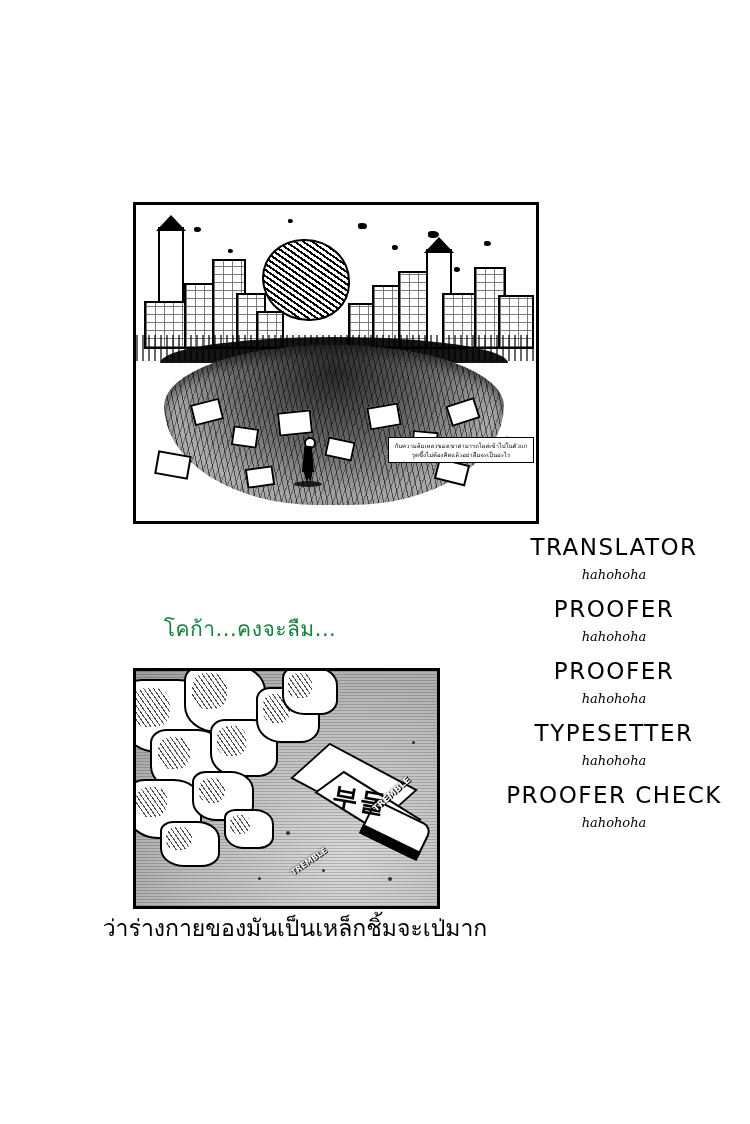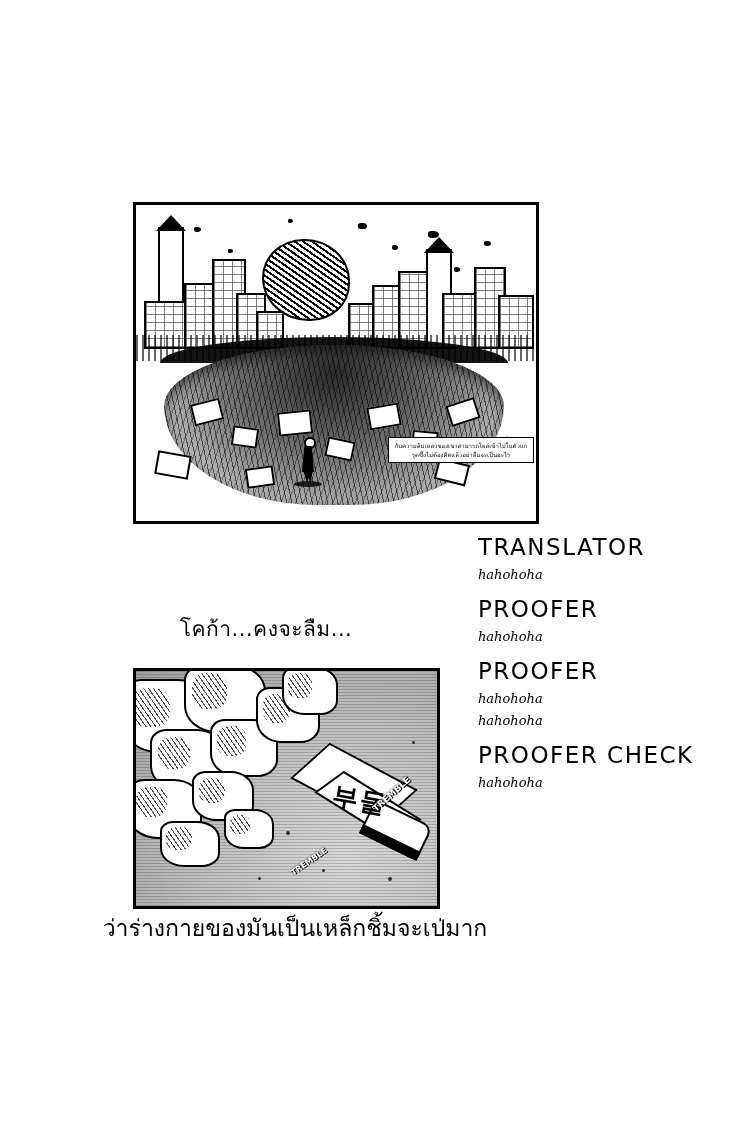--- a/index.html
+++ b/index.html
@@ -162,24 +162,23 @@
   }
 
   
   #dialogue-middle {
     position: absolute;
     left: 0;
     top: 612px;
     width: 500px;
     text-align: center;
     font-size: 21px;
-    color: #000000;
+    color: #15803d;
     font-family: "DejaVu Sans", sans-serif;
     letter-spacing: .5px;
-    margin-left: 16px;
   }
 
   
   #panel-bottom {
     position: absolute;
     left: 133px;
     top: 668px;
     width: 301px;
     height: 235px;
     border: 3px solid #000;
@@ -286,21 +285,21 @@
     color: #000;
     font-family: "DejaVu Sans", sans-serif;
   }
 
   
   #credits {
     position: absolute;
     left: 478px;
     top: 534px;
     width: 272px;
-    text-align: left;
+    text-align: center;
   }
   .credit-role {
     font-family: "DejaVu Sans", sans-serif;
     font-size: 23px;
     letter-spacing: 1.5px;
     color: #000;
     margin-top: 14px;
   }
   .credit-name {
     font-family: "DejaVu Serif", serif;
@@ -410,19 +409,20 @@
   </div>
   <div class="credit-block">
     <div class="credit-role">PROOFER</div>
     <div class="credit-name">hahohoha</div>
   </div>
   <div class="credit-block">
     <div class="credit-role">PROOFER</div>
     <div class="credit-name">hahohoha</div>
   </div>
   <div class="credit-block">
+    <div class="credit-role">TYPESETTER</div>
     <div class="credit-name">hahohoha</div>
   </div>
   <div class="credit-block">
     <div class="credit-role">PROOFER CHECK</div>
     <div class="credit-name">hahohoha</div>
   </div>
 </div>
 
 </body></html>

